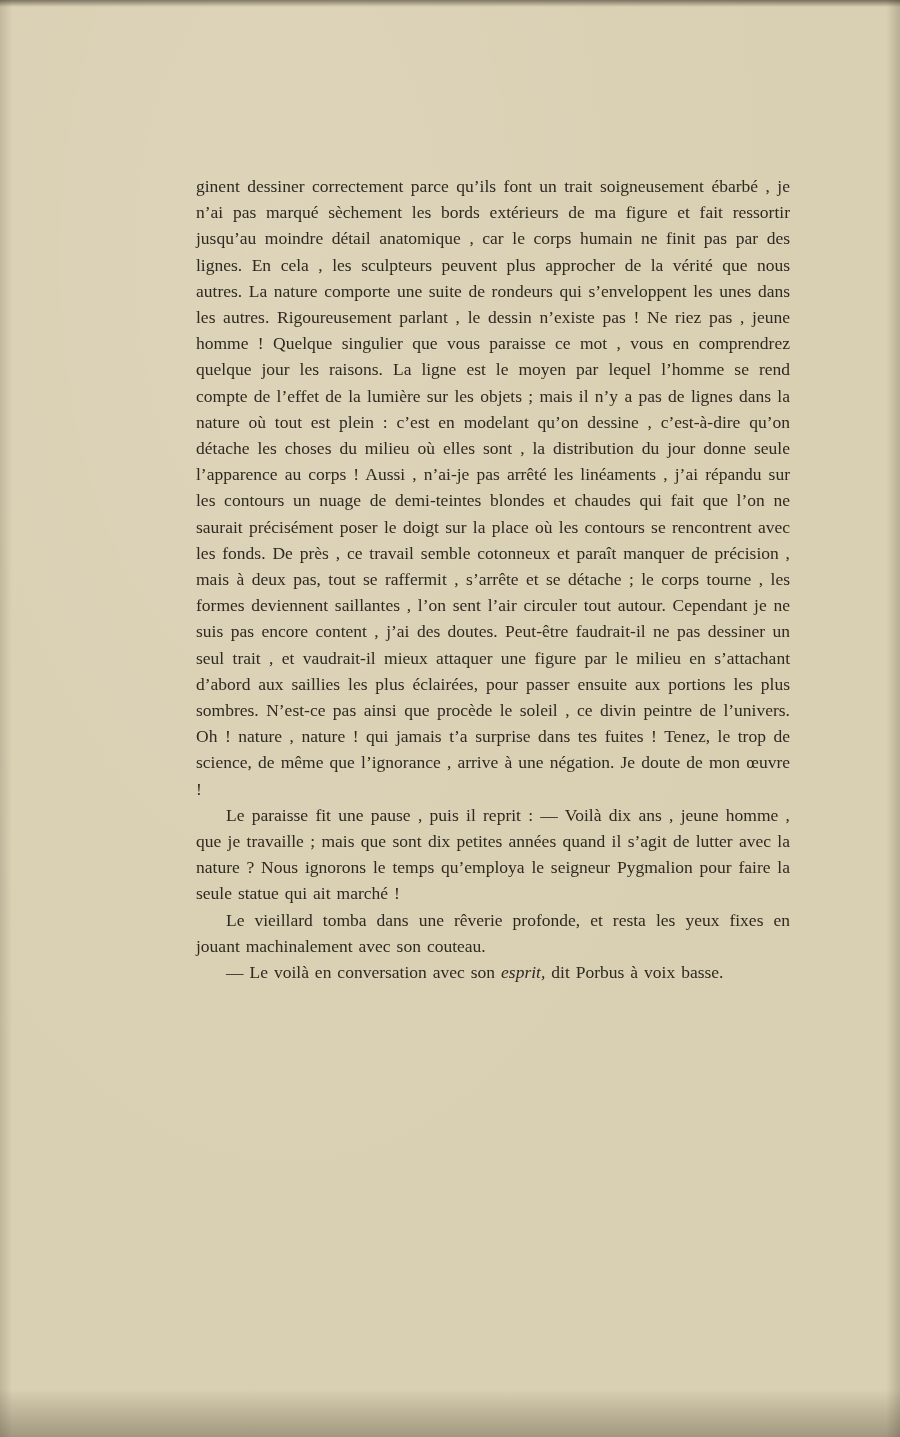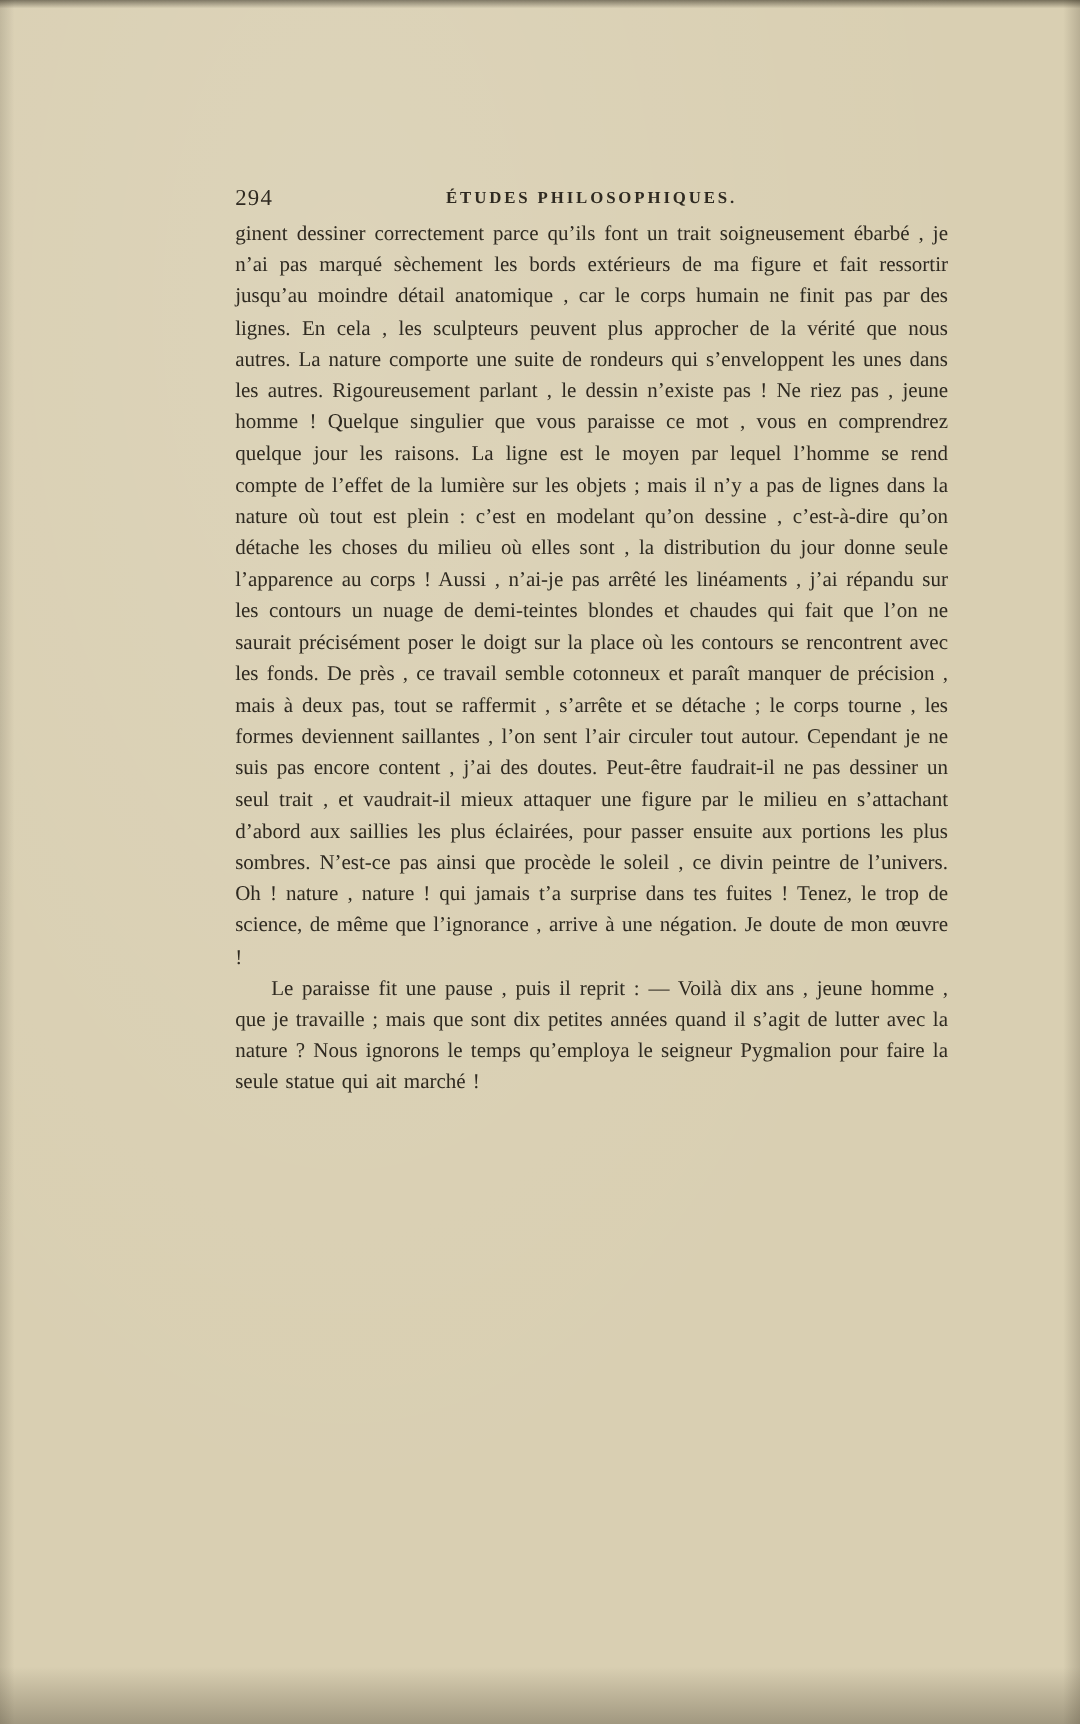--- a/index.html
+++ b/index.html
@@ -45,20 +45,21 @@
     position: absolute;
     left: 50%;
     top: 3px;
     transform: translateX(-50%);
     font-size: 14px;
     font-weight: bold;
     letter-spacing: 2.4px;
     white-space: nowrap;
   }
   .text-block {
+    margin-top: 18px;
     font-size: 17.5px;
     line-height: 26.2px;
     text-align: justify;
     word-spacing: 1.6px;
   }
   .text-block p {
     margin: 0;
   }
   .text-block p.indent {
     text-indent: 30px;
@@ -66,28 +67,26 @@
   .text-block em {
     font-style: italic;
   }
 </style>
 </head>
 <body>
 
 <div class="scan">
   <div class="page-content">
 
-    <header class="running-header">
-      <span class="page-number">294</span>
-      <span class="running-head">ÉTUDES PHILOSOPHIQUES.</span>
-    </header>
 
     <main class="text-block">
       <p class="no-indent">ginent dessiner correctement parce qu’ils font un trait soigneusement ébarbé , je n’ai pas marqué sèchement les bords extérieurs de ma figure et fait ressortir jusqu’au moindre détail anatomique , car le corps humain ne finit pas par des lignes. En cela , les sculpteurs peuvent plus approcher de la vérité que nous autres. La nature comporte une suite de rondeurs qui s’enveloppent les unes dans les autres. Rigoureusement parlant , le dessin n’existe pas ! Ne riez pas , jeune homme ! Quelque singulier que vous paraisse ce mot , vous en comprendrez quelque jour les raisons. La ligne est le moyen par lequel l’homme se rend compte de l’effet de la lumière sur les objets ; mais il n’y a pas de lignes dans la nature où tout est plein : c’est en modelant qu’on dessine , c’est-à-dire qu’on détache les choses du milieu où elles sont , la distribution du jour donne seule l’apparence au corps ! Aussi , n’ai-je pas arrêté les linéaments , j’ai répandu sur les contours un nuage de demi-teintes blondes et chaudes qui fait que l’on ne saurait précisément poser le doigt sur la place où les contours se rencontrent avec les fonds. De près , ce travail semble cotonneux et paraît manquer de précision , mais à deux pas, tout se raffermit , s’arrête et se détache ; le corps tourne , les formes deviennent saillantes , l’on sent l’air circuler tout autour. Cependant je ne suis pas encore content , j’ai des doutes. Peut-être faudrait-il ne pas dessiner un seul trait , et vaudrait-il mieux attaquer une figure par le milieu en s’attachant d’abord aux saillies les plus éclairées, pour passer ensuite aux portions les plus sombres. N’est-ce pas ainsi que procède le soleil , ce divin peintre de l’univers. Oh ! nature , nature ! qui jamais t’a surprise dans tes fuites ! Tenez, le trop de science, de même que l’ignorance , arrive à une négation. Je doute de mon œuvre !</p>
 
       <p class="indent">Le paraisse fit une pause , puis il reprit : — Voilà dix ans , jeune homme , que je travaille ; mais que sont dix petites années quand il s’agit de lutter avec la nature ? Nous ignorons le temps qu’employa le seigneur Pygmalion pour faire la seule statue qui ait marché !</p>
 
+      <p class="indent">Le vieillard tomba dans une rêverie profonde, et resta les yeux fixes en jouant machinalement avec son couteau.</p>
 
+      <p class="indent"><span>— Le voilà en conversation avec son </span><em>esprit,</em><span> dit Porbus à voix basse.</span></p>
 
     </main>
 
   </div>
 </div>
 
 </body></html>

